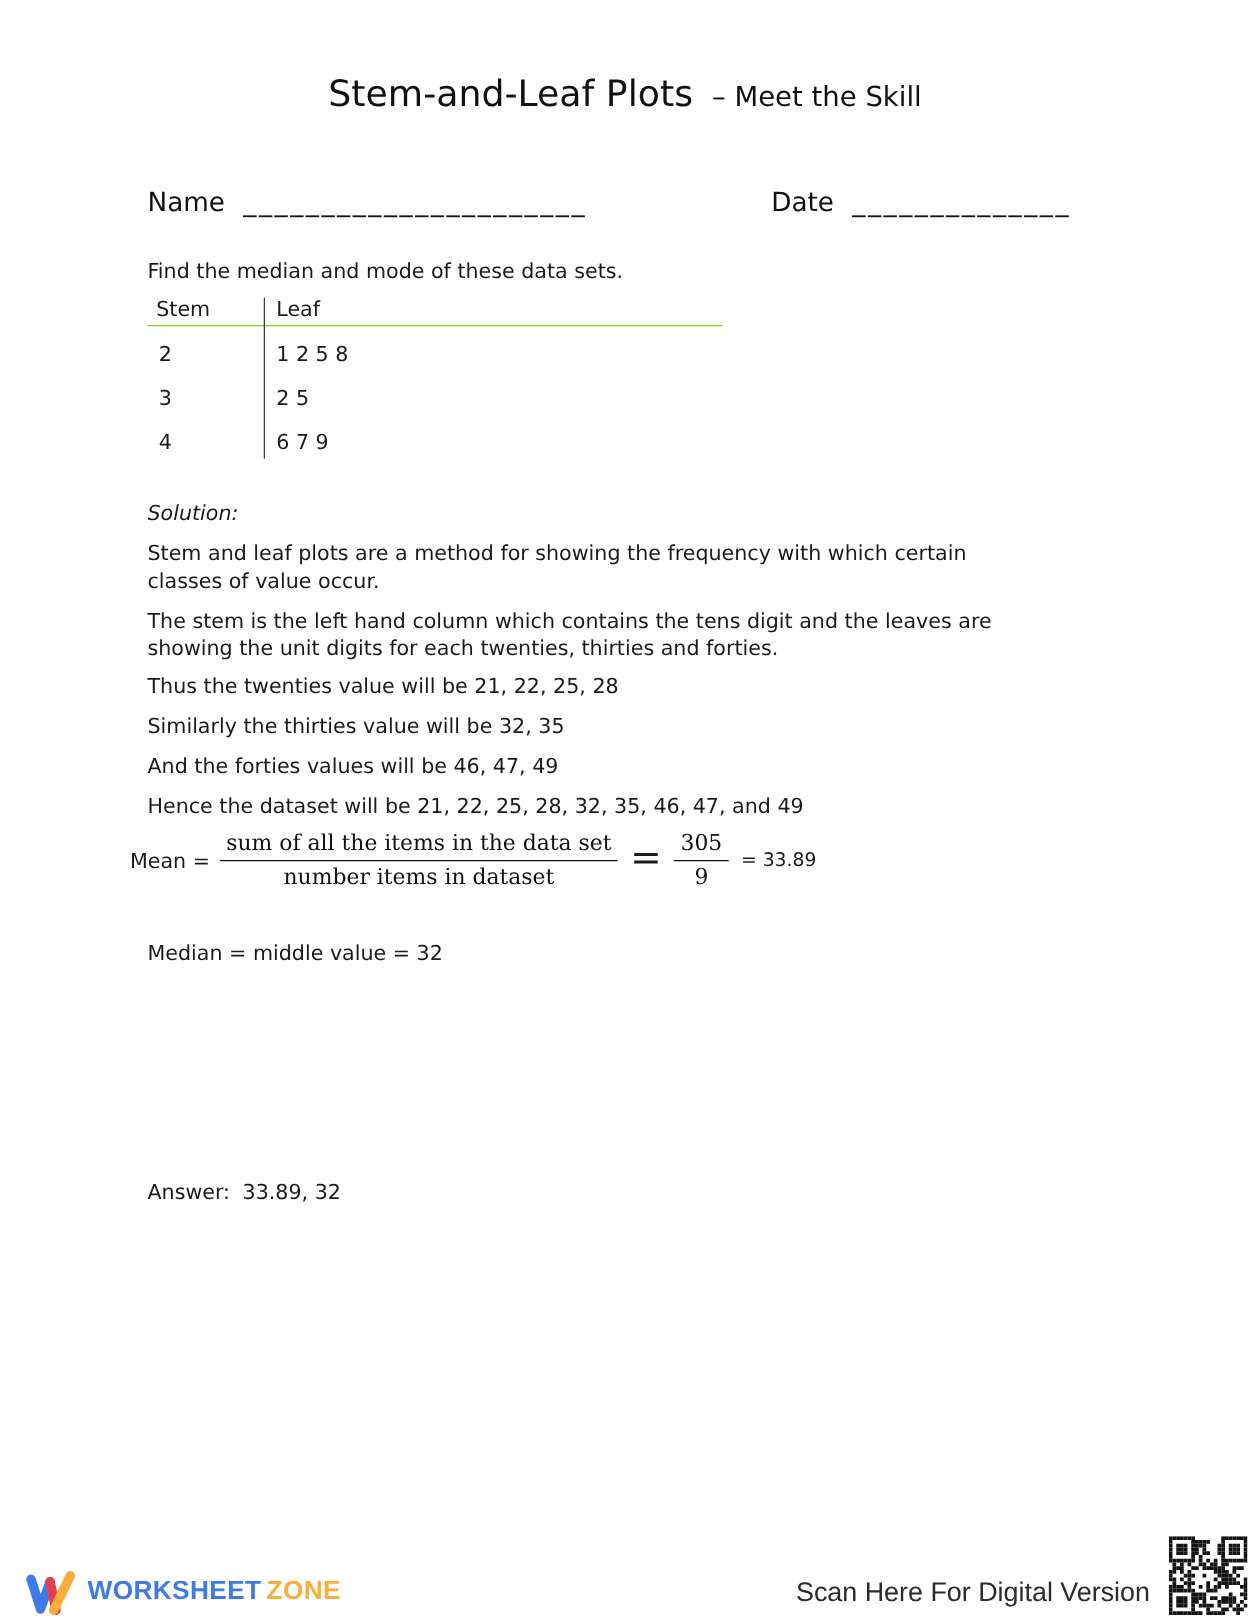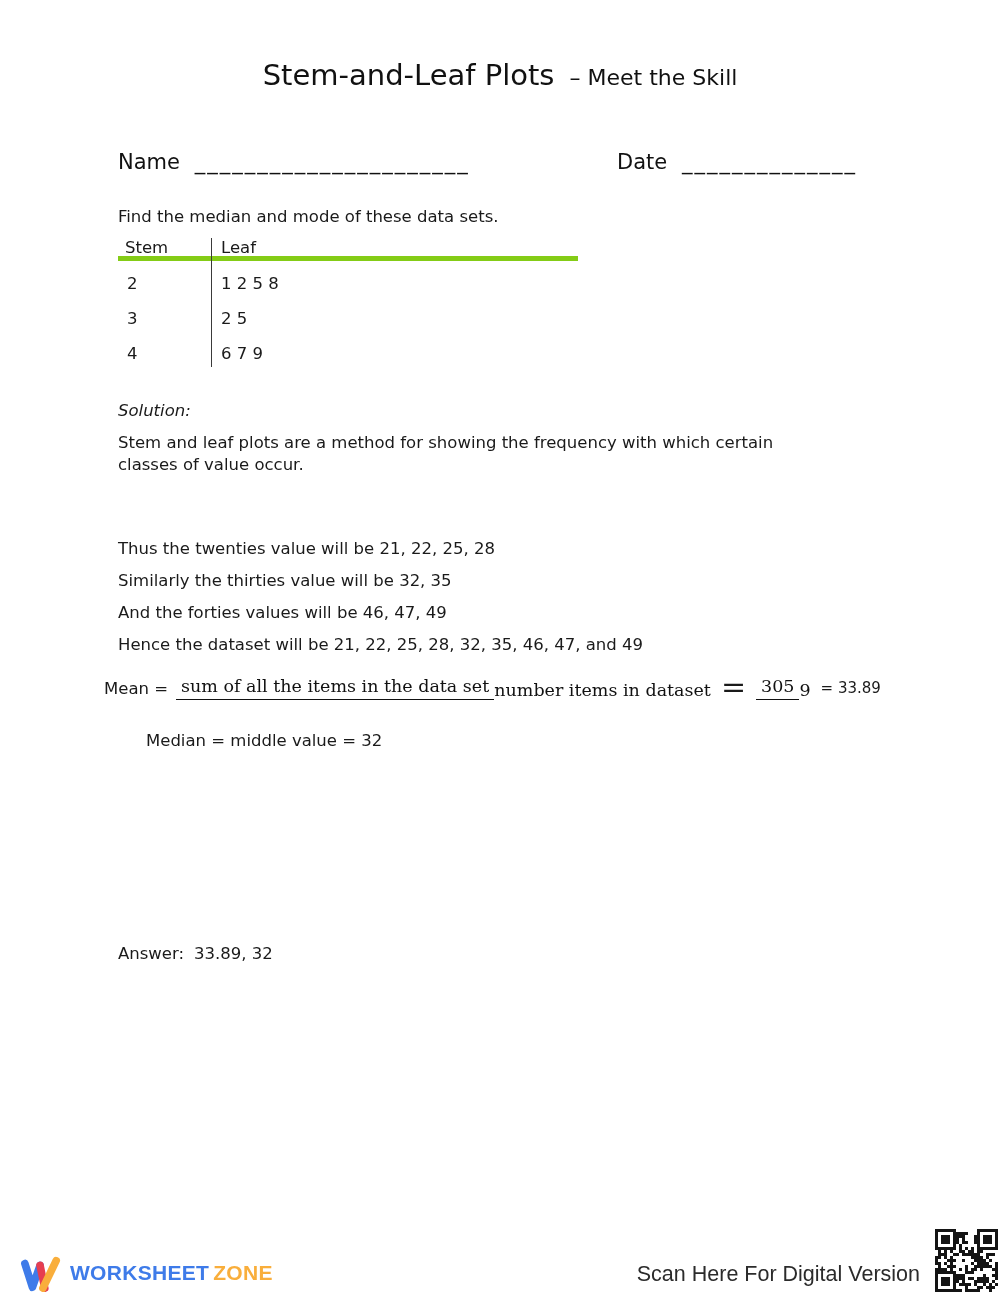--- a/index.html
+++ b/index.html
@@ -15,33 +15,33 @@
   
   .field-row { position:absolute; top:150px; left:118px; width:764px; font-size:21px; }
   .field-label { color:#111; }
   .blank-line { letter-spacing:2px; margin-left:8px; color:#111; }
   .date-group { position:absolute; left:499px; top:0; }
   
   .instruction { position:absolute; top:207px; left:118px; font-size:16.5px; }
   
   .slt { position:absolute; top:238px; left:118px; width:460px; font-size:16.5px; }
   .slt-vline { position:absolute; left:93px; top:0; height:129px; width:1px; background:#3a3a3a; }
-  .slt-header { display:flex; height:23px; border-bottom:5px solid #84cc16; }
+  .slt-header { display:flex; height:23px; border-bottom:1px solid #84cc16; }
   .slt-col-stem { width:93px; padding-left:7px; }
   .slt-col-leaf { flex:1; padding-left:10px; }
   .slt-row { display:flex; margin-top:13px; height:22px; }
   .slt-cell-stem { width:93px; padding-left:9px; }
   .slt-cell-leaf { flex:1; padding-left:10px; }
   
   .text-line { position:absolute; left:118px; font-size:16.5px; }
   .para { position:absolute; left:118px; font-size:16.5px; line-height:22px; white-space:pre-line; }
   
   .mean-row { position:absolute; top:662px; left:104px; height:52px; display:flex; align-items:center; }
   .mean-lhs { font-size:16.5px; margin-right:8px; }
-  .fraction { display:inline-flex; flex-direction:row; align-items:center;
+  .fraction { display:inline-flex; flex-direction:column; align-items:center;
               font-family:"DejaVu Serif", serif; font-size:17.5px; color:#111;text-align:right; }
   .fraction .num { padding:0 5px 3px; border-bottom:1.5px solid #111; }
   .fraction .den { padding-top:3px; }
   .big-eq { font-family:"DejaVu Serif", serif; font-size:30px; margin:0 10px; position:relative; top:-2px; }
   .mean-result { font-size:15px; margin-left:10px; }
   
   .answer-row { position:absolute; top:944px; left:118px; font-size:16.5px; }
   .answer-row .val { margin-left:10px; }
   
   .brand { position:absolute; left:20px; top:1254px; display:flex; align-items:center; }
@@ -94,40 +94,42 @@
     </div>
     <div class="slt-row">
       <div class="slt-cell-stem">4</div>
       <div class="slt-cell-leaf">6 7 9</div>
     </div>
   </div>
 
   <div class="text-line" style="top:401px;font-style:italic;">Solution:</div>
   <div class="para" style="top:432px;">Stem and leaf plots are a method for showing the frequency with which certain
 classes of value occur.</div>
+  <div class="para" style="top:486px;">The stem is the left hand column which contains the tens digit and the leaves are
+showing the unit digits for each twenties, thirties and forties.</div>
   <div class="text-line" style="top:539px;">Thus the twenties value will be 21, 22, 25, 28</div>
   <div class="text-line" style="top:571px;">Similarly the thirties value will be 32, 35</div>
   <div class="text-line" style="top:603px;">And the forties values will be 46, 47, 49</div>
   <div class="text-line" style="top:635px;">Hence the dataset will be 21, 22, 25, 28, 32, 35, 46, 47, and 49</div>
 
   <div class="mean-row">
     <span class="mean-lhs">Mean =</span>
     <span class="fraction">
       <span class="num">sum of all the items in the data set</span>
       <span class="den">number items in dataset</span>
     </span>
     <span class="big-eq">=</span>
     <span class="fraction">
       <span class="num">305</span>
       <span class="den">9</span>
     </span>
     <span class="mean-result">= 33.89</span>
   </div>
 
-  <div class="text-line" style="top:731px;margin-left:28px;">Median = middle value = 32</div>
+  <div class="text-line" style="top:753px;">Median = middle value = 32</div>
 
   <div class="answer-row">
     <span>Answer:</span><span class="val">33.89, 32</span>
   </div>
 
   <div class="brand">
     <svg class="brand-mark" viewBox="0 0 44 40">
       <path d="M5 10 L13 35 L21 12" fill="none" stroke="#3E7BE9" stroke-width="8" stroke-linecap="round" stroke-linejoin="round"></path>
       <path d="M21 12 L26 36" fill="none" stroke="#E63E50" stroke-width="8" stroke-linecap="round"></path>
       <path d="M24 36 L38 7" fill="none" stroke="#F9AE3B" stroke-width="8" stroke-linecap="round"></path>

